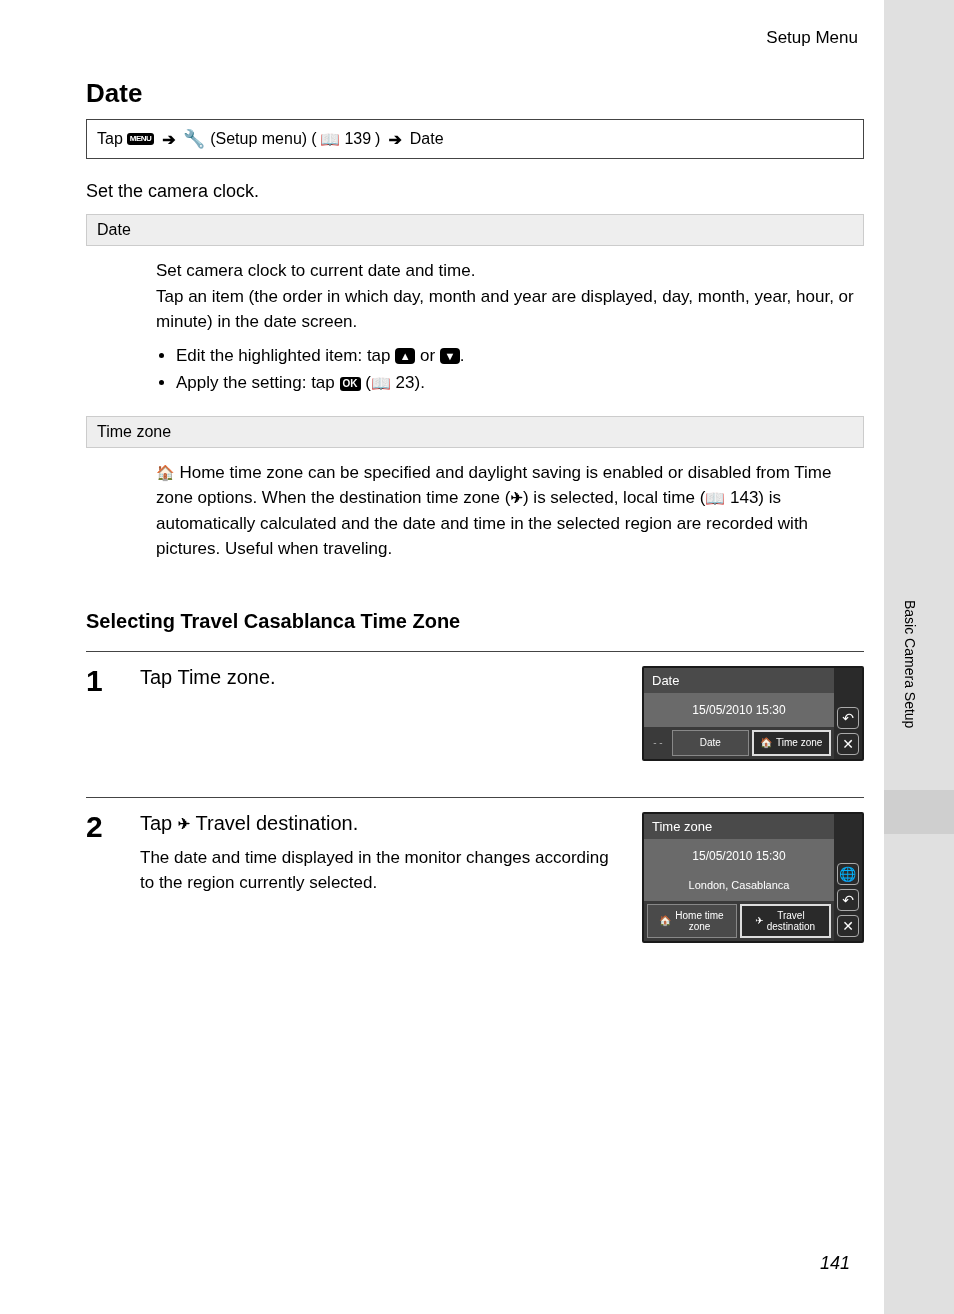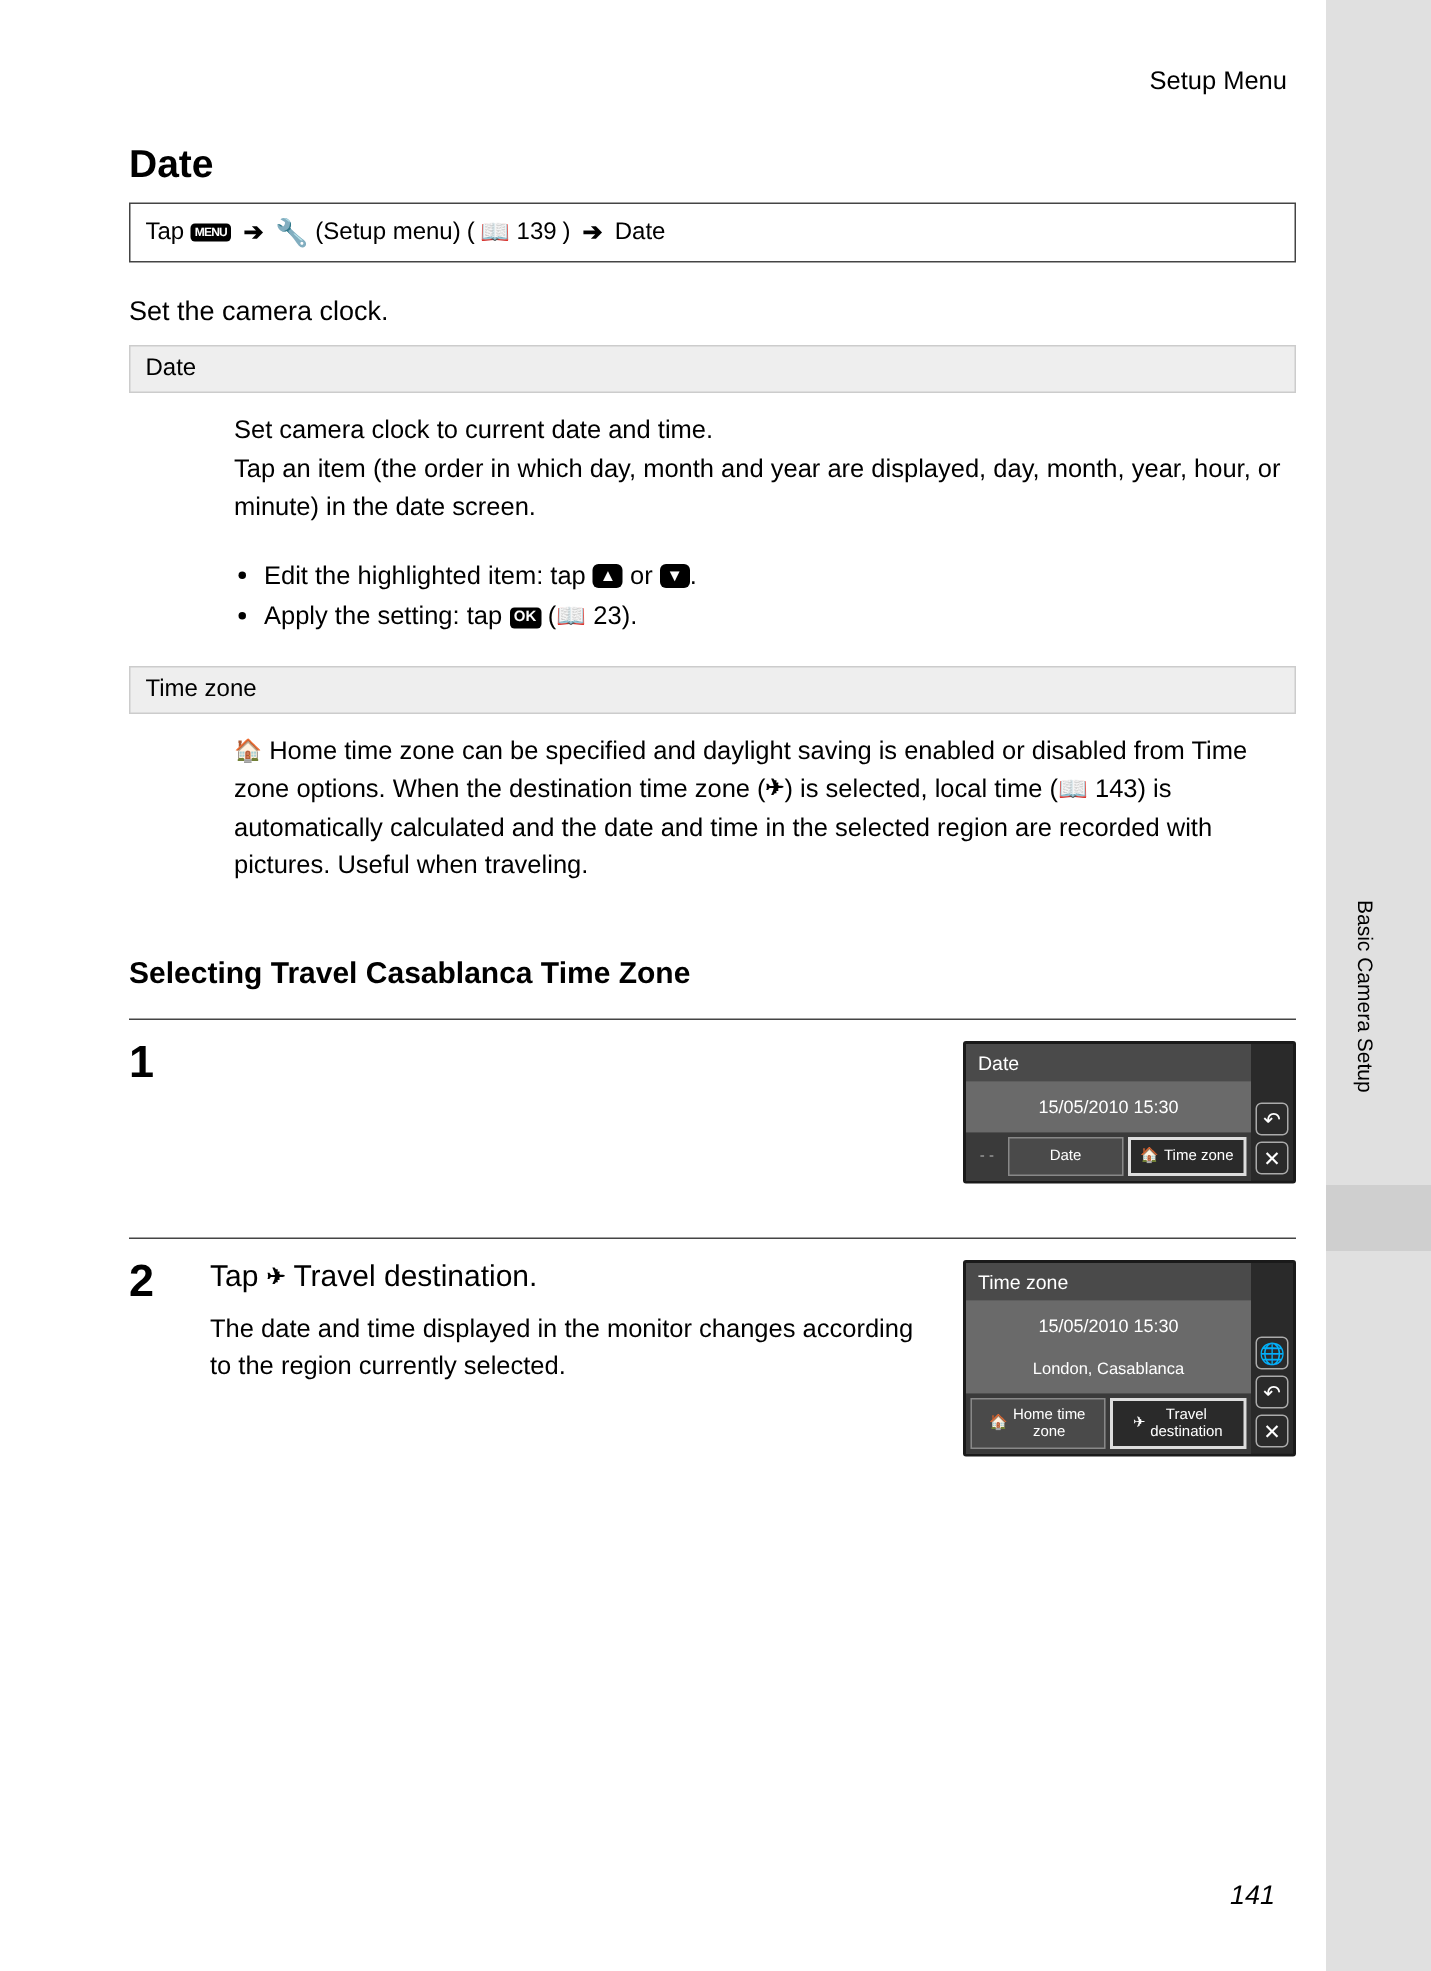--- a/index.html
+++ b/index.html
@@ -9,21 +9,21 @@
     width: 954px;
     height: 1314px;
     position: relative;
   }
   .page {
     position: absolute;
     left: 0; top: 0;
     width: 884px;
     height: 1314px;
     background: #fff;
-    padding: 44px 20px 40px 86px;
+    padding: 28px 20px 40px 86px;
   }
   .header-right { text-align: right; font-size: 17px; color: #000; margin-bottom: 30px; padding-right: 6px; }
   .h1 { font-size: 26px; font-weight: 700; margin-bottom: 10px; }
   .nav-box {
     border: 1px solid #444;
     padding: 8px 10px;
     font-size: 16px;
     display: flex; align-items: center; gap: 4px;
     flex-wrap: wrap;
   }
@@ -33,21 +33,21 @@
     background: #eeeeee;
     border: 1px solid #ccc;
     padding: 6px 10px;
     font-size: 16px;
   }
   .section-body {
     padding: 12px 10px 18px 70px;
     font-size: 17px;
     line-height: 1.5;
   }
-  .section-body ul { padding-left: 20px; margin-top: 20px; }
+  .section-body ul { padding-left: 20px; margin-top: 8px; }
   .section-body ul li { margin-bottom: 2px; }
   .h2 { font-size: 20px; font-weight: 700; margin: 30px 0 18px 0; }
   .step-block { border-top: 1px solid #444; padding: 14px 0 36px 0; display: flex; gap: 18px; align-items: flex-start; }
   .step-num { font-size: 30px; font-weight: 700; line-height: 1; width: 36px; }
   .step-text { flex: 1; font-size: 18px; }
   .step-text .title { font-size: 20px; margin-bottom: 10px; }
   .step-text .body { font-size: 17px; line-height: 1.5; padding-left: 0; }
   .screen {
     width: 222px; flex-shrink: 0;
     background: #2a2a2a; border: 2px solid #1a1a1a;
@@ -159,20 +159,23 @@
   <div class="section-body">
     <span class="icon icon-home">🏠</span>
     <b>Home time zone</b><span> can be specified and daylight saving is enabled or disabled from </span><b>Time zone</b><span> options. When the destination time zone (</span><span class="icon icon-plane">✈</span><span>) is selected, local time (</span><span class="icon icon-book">📖</span> <span>143</span><span>) is automatically calculated and the date and time in the selected region are recorded with pictures. Useful when traveling.</span>
   </div>
 
   <h2 class="h2">Selecting Travel Casablanca Time Zone</h2>
 
   <div class="step-block">
     <div class="step-num">1</div>
     <div class="step-text">
+      <div class="title">
+        <span>Tap </span><b>Time zone</b><span>.</span>
+      </div>
     </div>
     <div class="screen">
       <div class="screen-main">
         <div class="screen-title">Date</div>
         <div class="screen-mid">
           <div>15/05/2010 15:30</div>
         </div>
         <div class="screen-tabs">
           <div class="screen-tab dashes">- -</div>
           <div class="screen-tab">Date</div>

